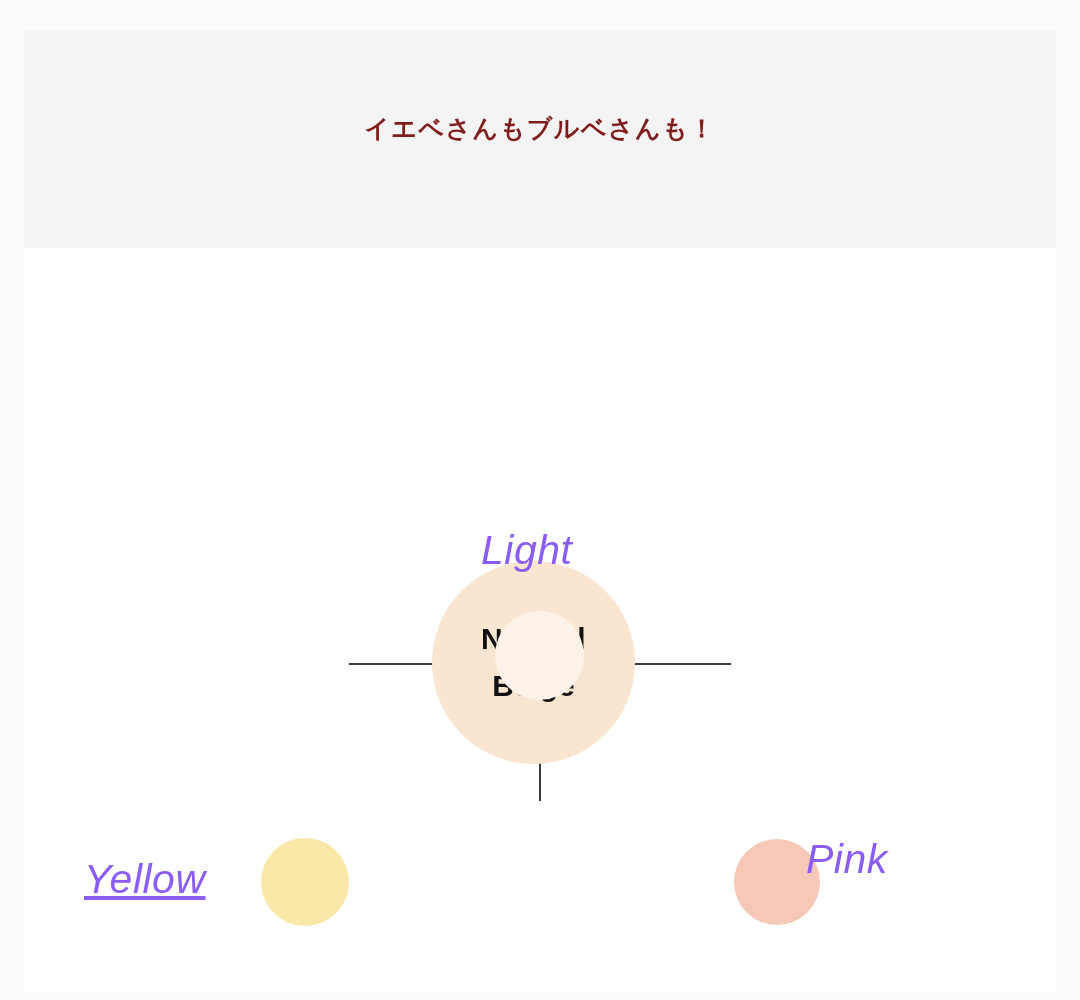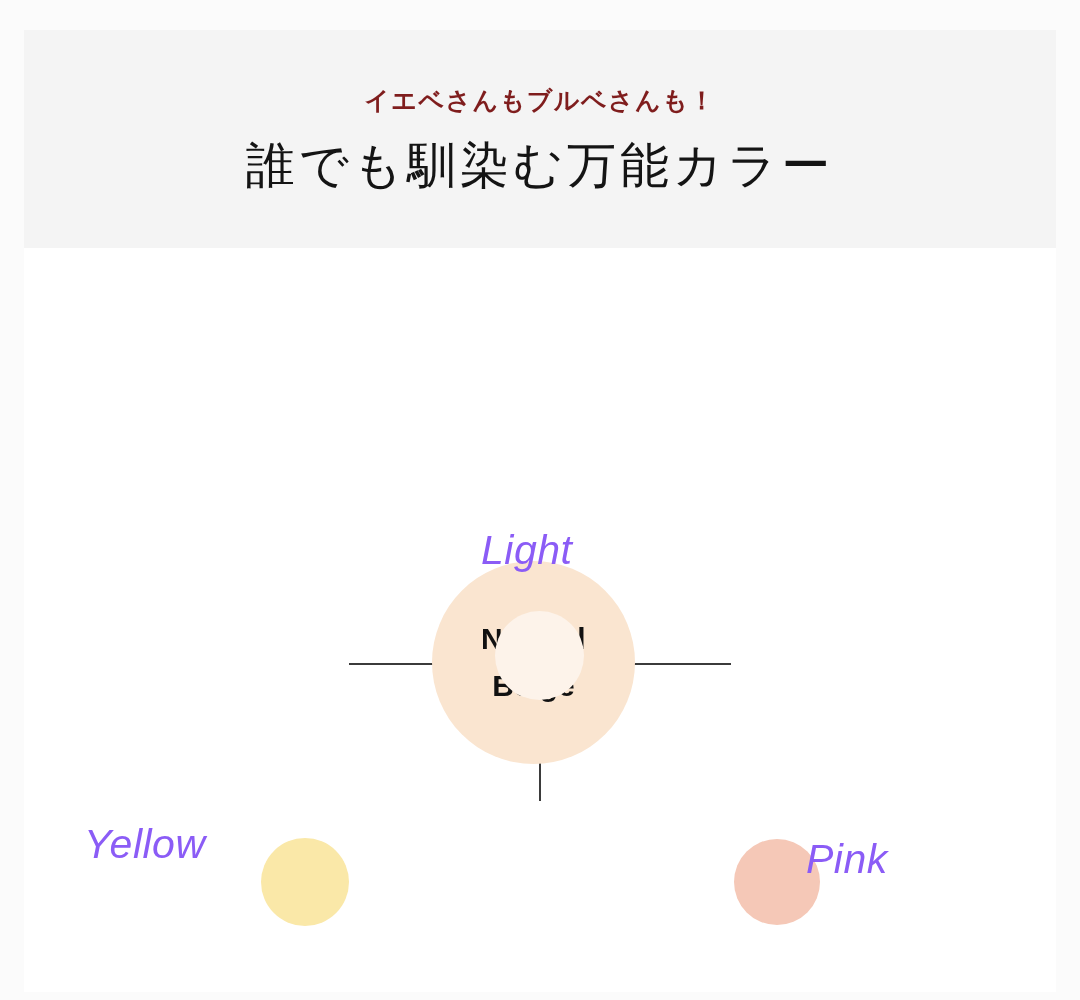--- a/index.html
+++ b/index.html
@@ -128,33 +128,32 @@
     font-style:italic;
     font-weight:400;
     font-size:41px;
     color:#8b5cf6;
     letter-spacing:0.5px;
     white-space:nowrap;
     z-index:3;
   }
 
   .label-light  { left:457px; top:279px; }
-  .label-yellow { left:60px;  top:573px; }
+  .label-yellow { left:60px;  top:608px;text-decoration:underline; }
   .label-pink   { left:782px; top:588px;text-align:center; }
 </style>
 </head>
 <body>
 
 <div id="page">
 
   <div class="card">
 
     <div class="card-header">
       <div class="header-subtitle">イエベさんもブルベさんも！</div>
-      <div class="header-title">誰でも馴染む万能カラー</div>
     </div>
 
     <div class="card-body">
       <div class="diagram">
 
         <svg class="diagram-svg" viewBox="0 0 1032 744">
           <line x1="516" y1="452" x2="516" y2="315" stroke="#3b3b3b" stroke-width="2"></line>
           <line x1="516" y1="416" x2="516" y2="553" stroke="#3b3b3b" stroke-width="2"></line>
           <line x1="325" y1="416" x2="462" y2="416" stroke="#3b3b3b" stroke-width="2"></line>
           <line x1="570" y1="416" x2="707" y2="416" stroke="#3b3b3b" stroke-width="2"></line>

